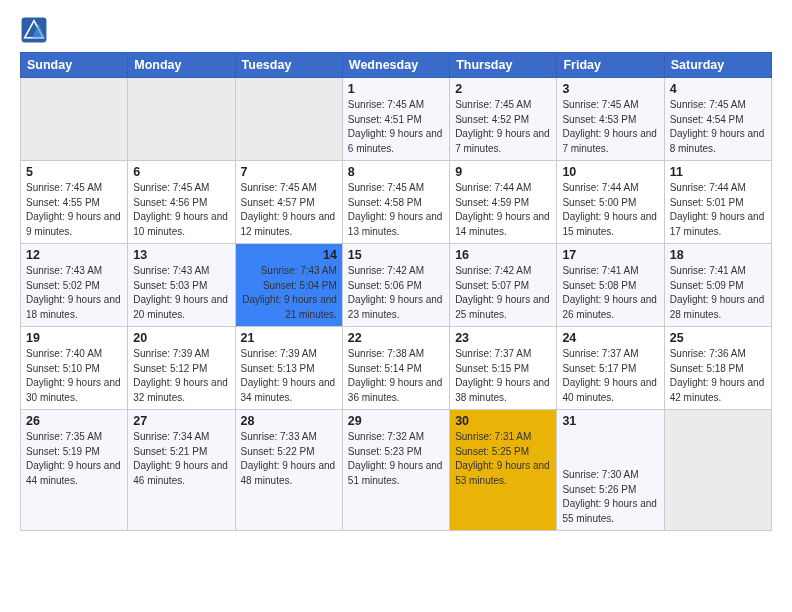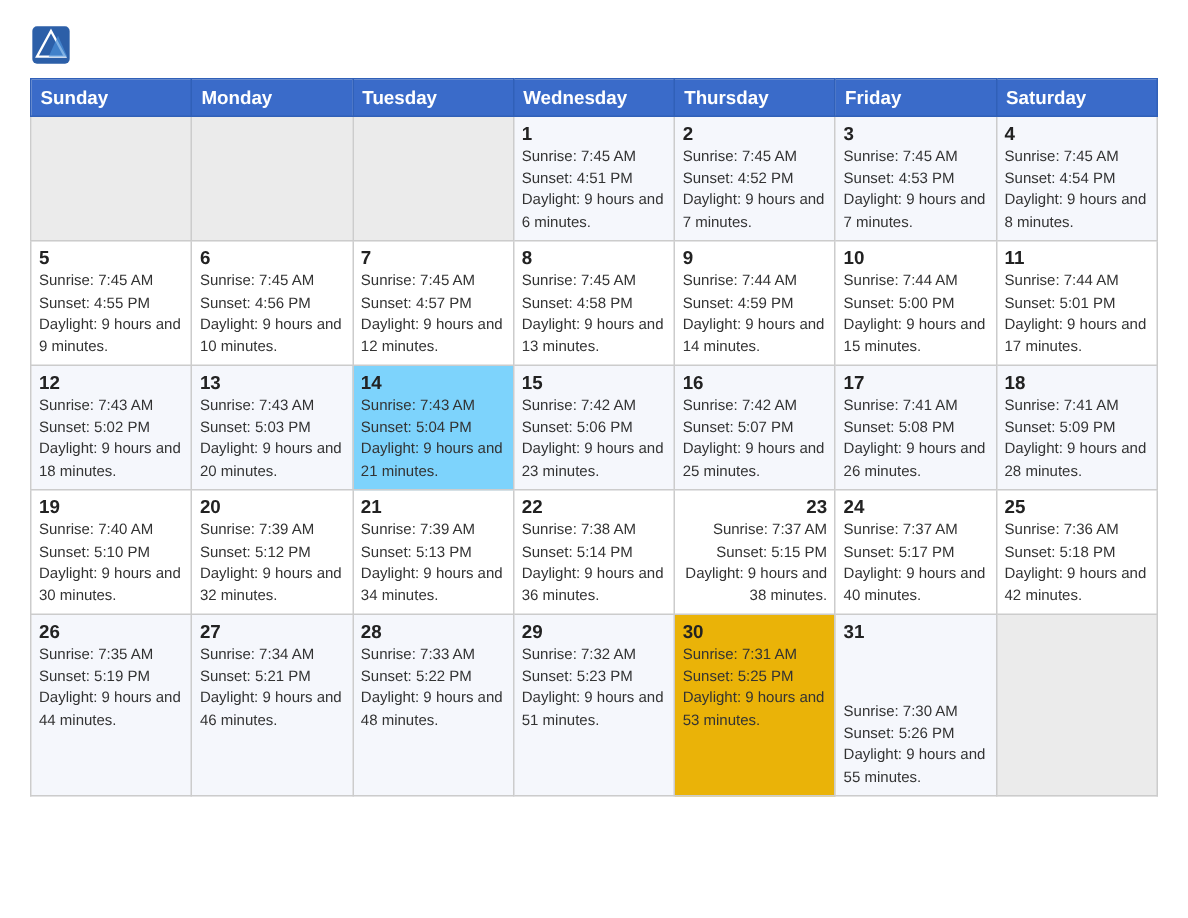--- a/index.html
+++ b/index.html
@@ -213,21 +213,21 @@
             <div class="day-info" style="white-space: pre-line;">Sunrise: 7:43 AM
 Sunset: 5:02 PM
 Daylight: 9 hours and 18 minutes.</div>
           </td>
           <td style="background: rgb(245, 247, 252);">
             <div class="day-num">13</div>
             <div class="day-info" style="white-space: pre-line;">Sunrise: 7:43 AM
 Sunset: 5:03 PM
 Daylight: 9 hours and 20 minutes.</div>
           </td>
-          <td style="background: #7dd3fc;">
+          <td style="background: #3b82f6; text-align: right;">
             <div class="day-num">14</div>
             <div class="day-info" style="white-space: pre-line;">Sunrise: 7:43 AM
 Sunset: 5:04 PM
 Daylight: 9 hours and 21 minutes.</div>
           </td>
           <td style="background: rgb(245, 247, 252);">
             <div class="day-num">15</div>
             <div class="day-info" style="white-space: pre-line;">Sunrise: 7:42 AM
 Sunset: 5:06 PM
 Daylight: 9 hours and 23 minutes.</div>
@@ -269,21 +269,21 @@
             <div class="day-info" style="white-space: pre-line;">Sunrise: 7:39 AM
 Sunset: 5:13 PM
 Daylight: 9 hours and 34 minutes.</div>
           </td>
           <td style="background: rgb(255, 255, 255); margin-left: 29px;">
             <div class="day-num">22</div>
             <div class="day-info" style="white-space: pre-line;">Sunrise: 7:38 AM
 Sunset: 5:14 PM
 Daylight: 9 hours and 36 minutes.</div>
           </td>
-          <td style="background: rgb(255, 255, 255); text-align: right;">
+          <td style="background: rgb(255, 255, 255);">
             <div class="day-num">23</div>
             <div class="day-info" style="white-space: pre-line;">Sunrise: 7:37 AM
 Sunset: 5:15 PM
 Daylight: 9 hours and 38 minutes.</div>
           </td>
           <td style="background: rgb(255, 255, 255);">
             <div class="day-num">24</div>
             <div class="day-info" style="white-space: pre-line;">Sunrise: 7:37 AM
 Sunset: 5:17 PM
 Daylight: 9 hours and 40 minutes.</div>

